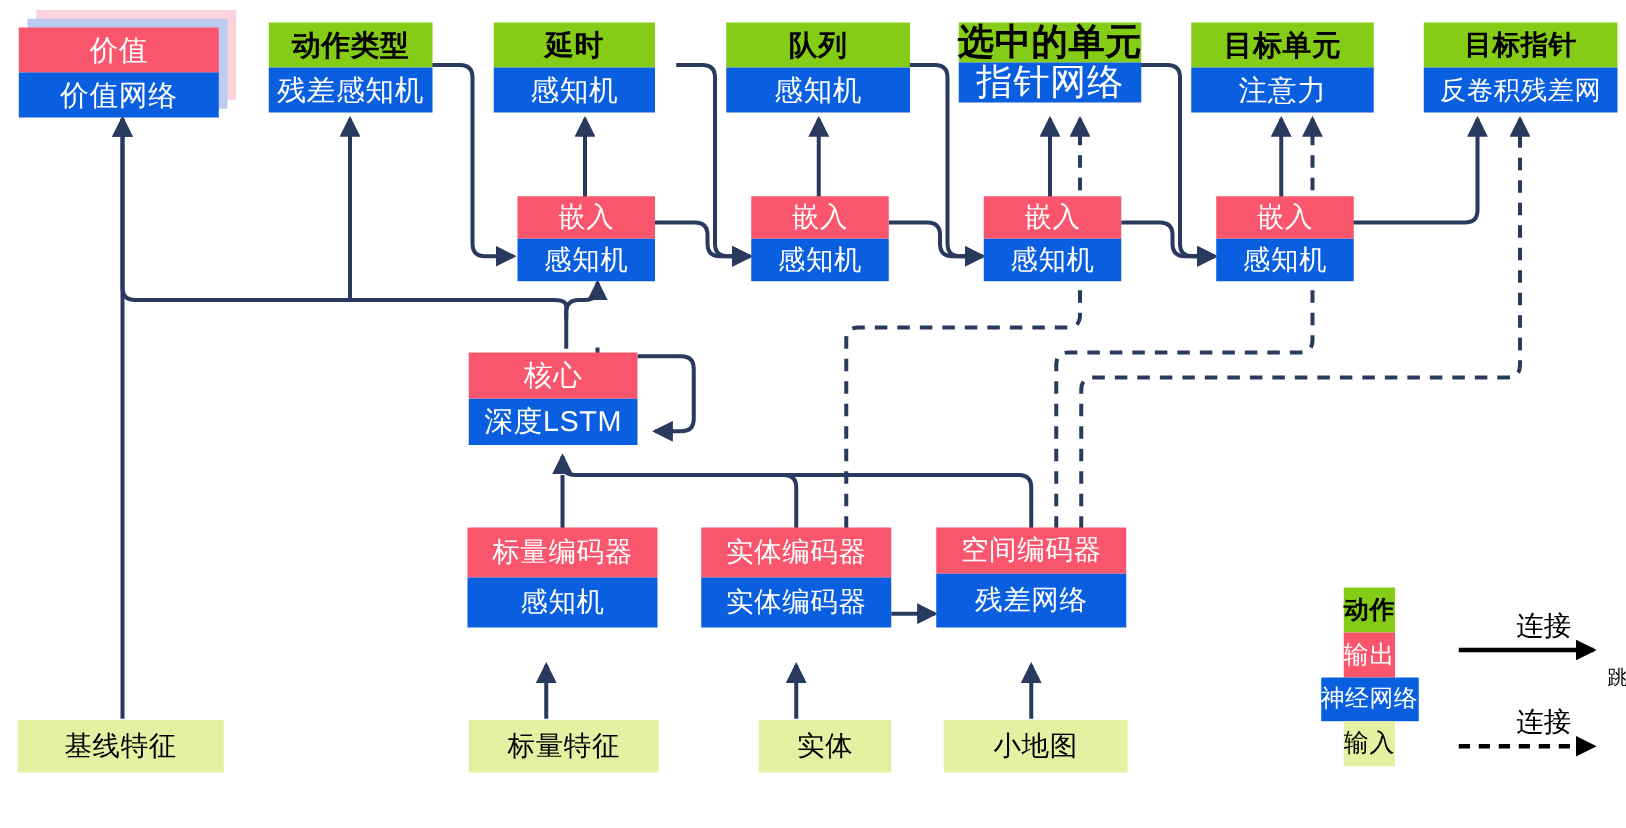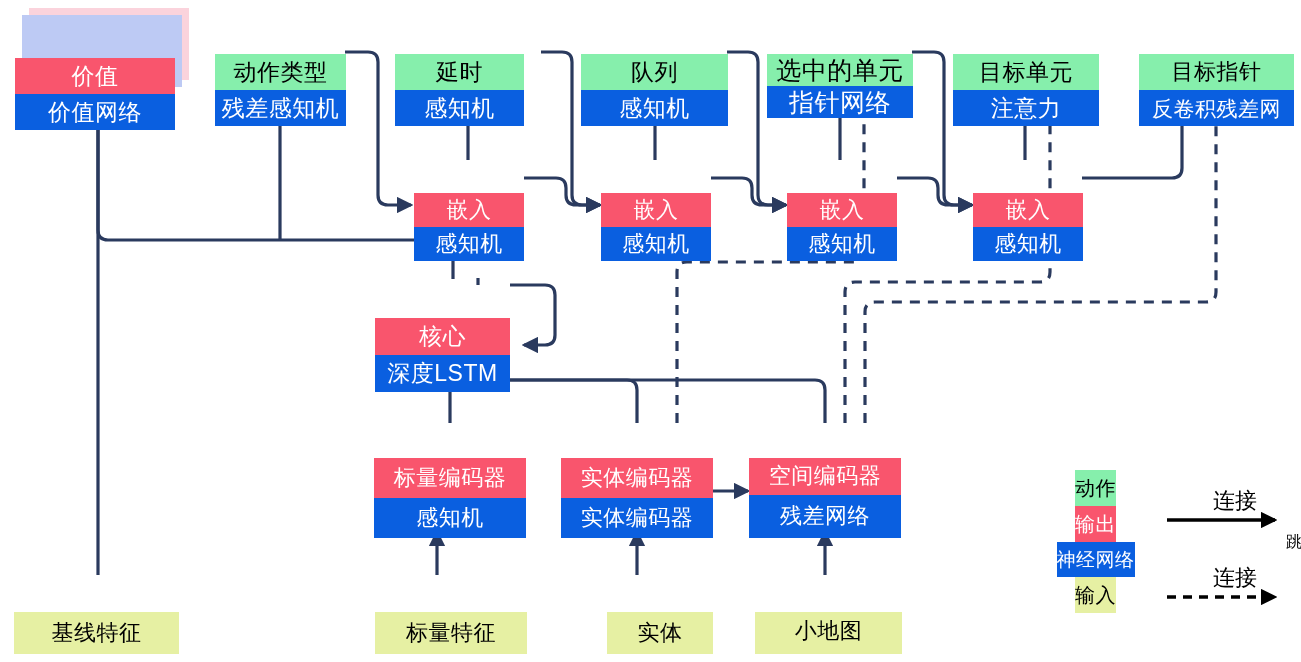--- a/index.html
+++ b/index.html
@@ -23,32 +23,31 @@
     height: 662px;
     pointer-events: none;
     z-index: 1;
   }
   .node {
     position: absolute;
     z-index: 3;
     box-sizing: border-box;
     display: flex;
     flex-direction: column;
-    margin-top: 36px;
   }
   .band {
     box-sizing: border-box;
     display: flex;
     align-items: center;
     justify-content: center;
     line-height: 1;
     white-space: nowrap;
     letter-spacing: 0.5px;
   }
-  .band-action  { background: #86efac; color: #000000; }
+  .band-action  { background: #84cc16; color: #000000; font-weight: bold; }
   .band-output  { background: #f9556d; color: #ffffff; }
   .band-net     { background: #0a5fe0; color: #ffffff; }
   .band-input   { background: #e6f0a3; color: #000000; }
 
   .shadow-card {
     position: absolute;
     z-index: 2;
     box-sizing: border-box;
   }
   .sh-pink { background: #fbd3dc; }
@@ -156,21 +155,21 @@
   <div class="node" style="left:395px; top:18px; width:129px; height:72px; font-size:23px;">
     <div class="band band-action" style="height:36px;">延时</div>
     <div class="band band-net" style="height:36px;">感知机</div>
   </div>
 
   <div class="node" style="left:581px; top:18px; width:147px; height:72px; font-size:23px;">
     <div class="band band-action" style="height:36px;">队列</div>
     <div class="band band-net" style="height:36px;">感知机</div>
   </div>
 
-  <div class="node" style="left:767px; top:18px; width:146px; height:64px; font-size:25px;">
+  <div class="node" style="left:767px; top:18px; width:146px; height:64px; font-size:29px;">
     <div class="band band-action" style="height:36px;">选中的单元</div>
     <div class="band band-net" style="height:36px;">指针网络</div>
   </div>
 
   <div class="node" style="left:953px; top:18px; width:146px; height:72px; font-size:23px;">
     <div class="band band-action" style="height:36px;">目标单元</div>
     <div class="band band-net" style="height:36px;">注意力</div>
   </div>
 
   <div class="node" style="left:1139px; top:18px; width:155px; height:72px; font-size:22px;">
@@ -224,21 +223,21 @@
 
   <div class="node" style="left:375px; top:576px; width:152px; height:42px; font-size:22px;">
     <div class="band band-input" style="height:42px;">标量特征</div>
   </div>
 
   <div class="node" style="left:567px; top:576px; width:146px; height:42px; font-size:22px;padding-left:40px;">
     <div class="band band-input" style="height:42px;">实体</div>
   </div>
 
   <div class="node" style="left:755px; top:576px; width:147px; height:42px; font-size:22px;">
-    <div class="band band-input" style="height:42px;font-family:Liberation Mono, monospace;">小地图</div>
+    <div class="band band-input" style="height:42px;">小地图</div>
   </div>
 
   <div class="legend-box" style="left:1042px; top:470px; width:107px; height:143px; font-size:20px;align-items:center;">
     <div class="band band-action" style="height:36px;">动作</div>
     <div class="band band-output" style="height:36px;">输出</div>
     <div class="band band-net" style="height:35px; font-size:19px;">神经网络</div>
     <div class="band band-input" style="height:36px;">输入</div>
   </div>
 
   <div class="lg-label" style="left:1180px; top:486px; width:110px; font-size:22px;">连接</div>

